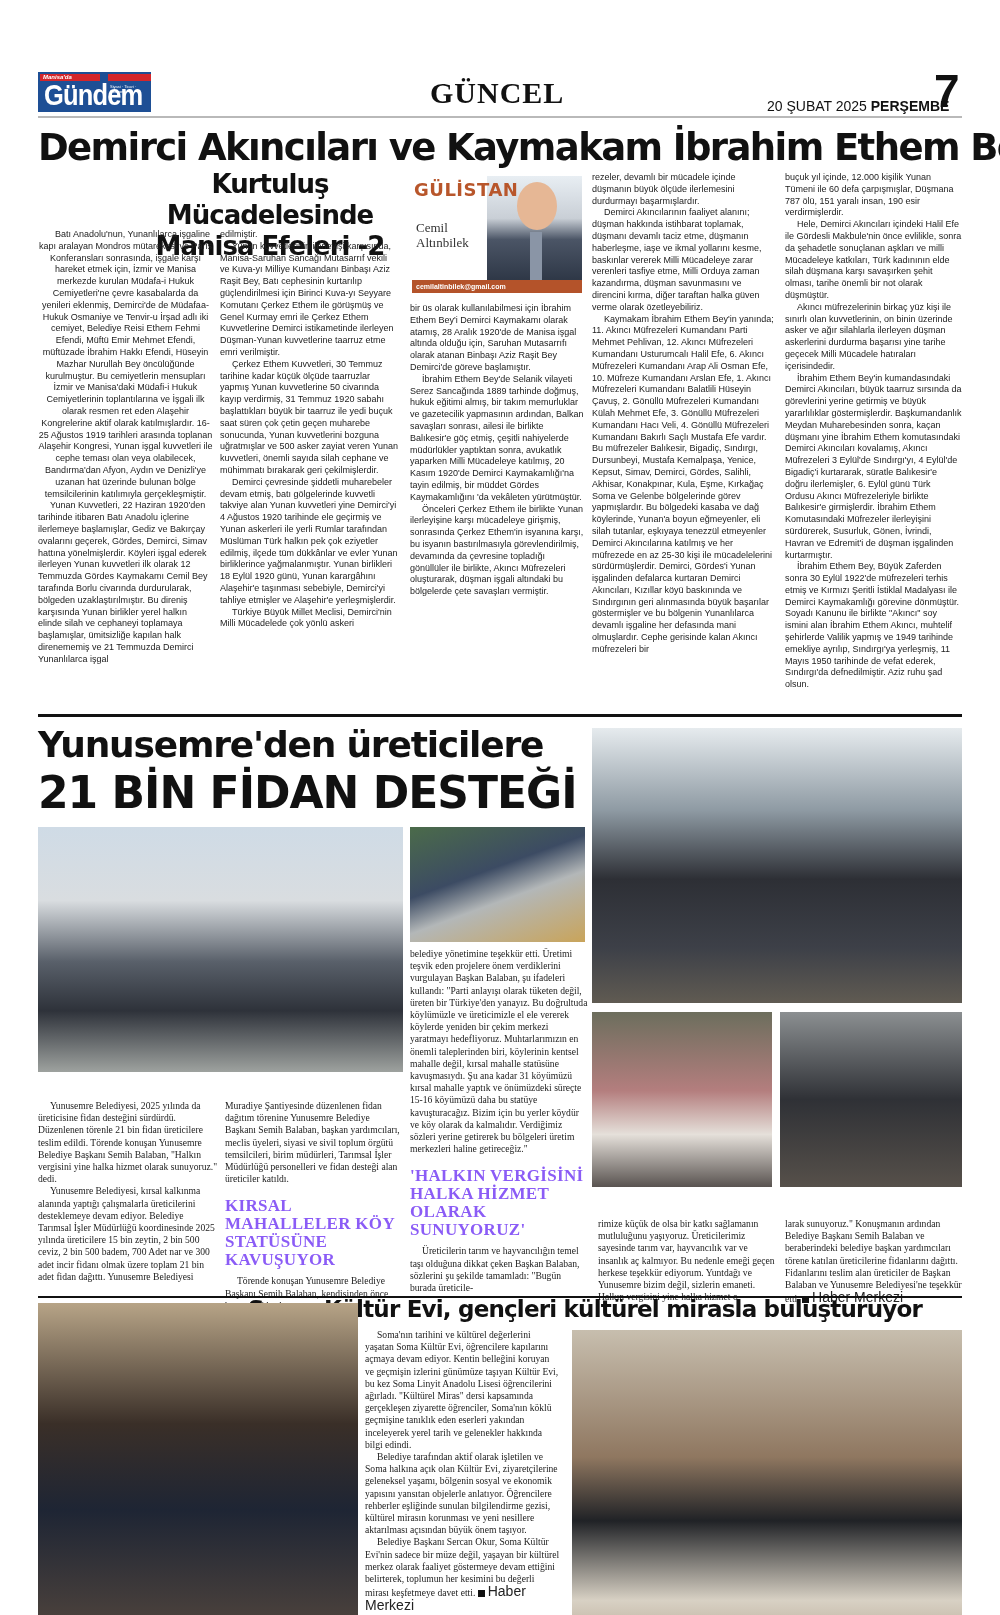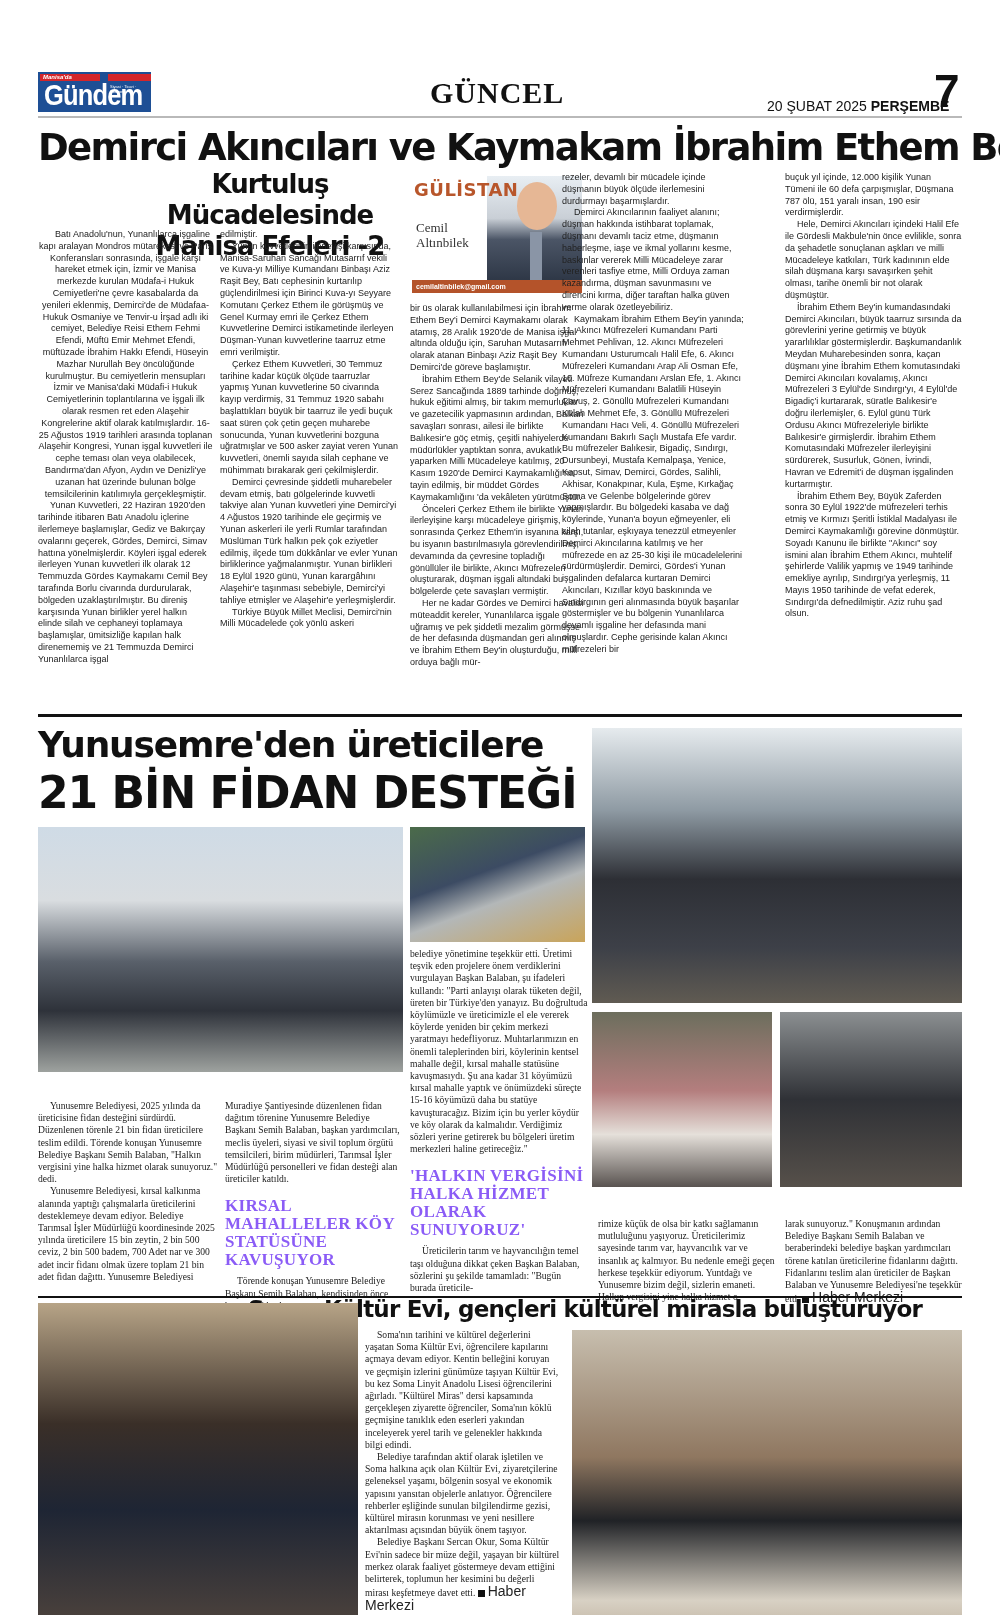--- a/index.html
+++ b/index.html
@@ -97,30 +97,30 @@
   <p style="text-indent:0">edilmiştir.</p>
   <p>Yunan kuvvetlerinin ilerleyişi karşısında, Manisa-Saruhan Sancağı Mutasarrıf vekili ve Kuva-yı Milliye Kumandanı Binbaşı Aziz Raşit Bey, Batı cephesinin kurtarılıp güçlendirilmesi için Birinci Kuva-yı Seyyare Komutanı Çerkez Ethem ile görüşmüş ve Genel Kurmay emri ile Çerkez Ethem Kuvvetlerine Demirci istikametinde ilerleyen Düşman-Yunan kuvvetlerine taarruz etme emri verilmiştir.</p>
   <p>Çerkez Ethem Kuvvetleri, 30 Temmuz tarihine kadar küçük ölçüde taarruzlar yapmış Yunan kuvvetlerine 50 civarında kayıp verdirmiş, 31 Temmuz 1920 sabahı başlattıkları büyük bir taarruz ile yedi buçuk saat süren çok çetin geçen muharebe sonucunda, Yunan kuvvetlerini bozguna uğratmışlar ve 500 asker zayiat veren Yunan kuvvetleri, önemli sayıda silah cephane ve mühimmatı bırakarak geri çekilmişlerdir.</p>
   <p>Demirci çevresinde şiddetli muharebeler devam etmiş, batı gölgelerinde kuvvetli takviye alan Yunan kuvvetleri yine Demirci'yi 4 Ağustos 1920 tarihinde ele geçirmiş ve Yunan askerleri ile yerli Rumlar tarafından Müslüman Türk halkın pek çok eziyetler edilmiş, ilçede tüm dükkânlar ve evler Yunan birliklerince yağmalanmıştır. Yunan birlikleri 18 Eylül 1920 günü, Yunan karargâhını Alaşehir'e taşınması sebebiyle, Demirci'yi tahliye etmişler ve Alaşehir'e yerleşmişlerdir.</p>
   <p>Türkiye Büyük Millet Meclisi, Demirci'nin Milli Mücadelede çok yönlü askeri</p>
 </div>
 <div class="abs col" style="left:410px;top:255px;width:175px;">
   <p style="text-indent:0">bir üs olarak kullanılabilmesi için İbrahim Ethem Bey'i Demirci Kaymakamı olarak atamış, 28 Aralık 1920'de de Manisa işgal altında olduğu için, Saruhan Mutasarrıfı olarak atanan Binbaşı Aziz Raşit Bey Demirci'de göreve başlamıştır.</p>
   <p>İbrahim Ethem Bey'de Selanik vilayeti Serez Sancağında 1889 tarhinde doğmuş, hukuk eğitimi almış, bir takım memurluklar ve gazetecilik yapmasının ardından, Balkan savaşları sonrası, ailesi ile birlikte Balıkesir'e göç etmiş, çeşitli nahiyelerde müdürlükler yaptıktan sonra, avukatlık yaparken Milli Mücadeleye katılmış, 20 Kasım 1920'de Demirci Kaymakamlığı'na tayin edilmiş, bir müddet Gördes Kaymakamlığını 'da vekâleten yürütmüştür.</p>
   <p>Önceleri Çerkez Ethem ile birlikte Yunan ilerleyişine karşı mücadeleye girişmiş, sonrasında Çerkez Ethem'in isyanına karşı, bu isyanın bastırılmasıyla görevlendirilmiş, devamında da çevresine topladığı gönüllüler ile birlikte, Akıncı Müfrezeleri oluşturarak, düşman işgali altındaki bu bölgelerde çete savaşları vermiştir.</p>
-  <p>Her ne kadar Gördes ve Demirci havalisi müteaddit kereler, Yunanlılarca işgale uğramış ve pek şiddetli mezalim görmüşse de her defasında düşmandan geri alınmış ve İbrahim Ethem Bey'in oluşturduğu, milli orduya bağlı mür-</p>
 </div>
-<div class="abs col" style="left:562px;top:124px;width:185px;">
+<div class="abs col" style="left:592px;top:124px;width:185px;">
   <p style="text-indent:0">rezeler, devamlı bir mücadele içinde düşmanın büyük ölçüde ilerlemesini durdurmayı başarmışlardır.</p>
   <p>Demirci Akıncılarının faaliyet alanını; düşman hakkında istihbarat toplamak, düşmanı devamlı taciz etme, düşmanın haberleşme, iaşe ve ikmal yollarını kesme, baskınlar vererek Milli Mücadeleye zarar verenleri tasfiye etme, Milli Orduya zaman kazandırma, düşman savunmasını ve direncini kırma, diğer taraftan halka güven verme olarak özetleyebiliriz.</p>
   <p>Kaymakam İbrahim Ethem Bey'in yanında; 11. Akıncı Müfrezeleri Kumandanı Parti Mehmet Pehlivan, 12. Akıncı Müfrezeleri Kumandanı Usturumcalı Halil Efe, 6. Akıncı Müfrezeleri Kumandanı Arap Ali Osman Efe, 10. Müfreze Kumandanı Arslan Efe, 1. Akıncı Müfrezeleri Kumandanı Balatlili Hüseyin Çavuş, 2. Gönüllü Müfrezeleri Kumandanı Külah Mehmet Efe, 3. Gönüllü Müfrezeleri Kumandanı Hacı Veli, 4. Gönüllü Müfrezeleri Kumandanı Bakırlı Saçlı Mustafa Efe vardır. Bu müfrezeler Balıkesir, Bigadiç, Sındırgı, Dursunbeyi, Mustafa Kemalpaşa, Yenice, Kepsut, Simav, Demirci, Gördes, Salihli, Akhisar, Konakpınar, Kula, Eşme, Kırkağaç Soma ve Gelenbe bölgelerinde görev yapmışlardır. Bu bölgedeki kasaba ve dağ köylerinde, Yunan'a boyun eğmeyenler, eli silah tutanlar, eşkıyaya tenezzül etmeyenler Demirci Akıncılarına katılmış ve her müfrezede en az 25-30 kişi ile mücadelelerini sürdürmüşlerdir. Demirci, Gördes'i Yunan işgalinden defalarca kurtaran Demirci Akıncıları, Kızıllar köyü baskınında ve Sındırgının geri alınmasında büyük başarılar göstermişler ve bu bölgenin Yunanlılarca devamlı işgaline her defasında mani olmuşlardır. Cephe gerisinde kalan Akıncı müfrezeleri bir</p>
 </div>
 <div class="abs col" style="left:785px;top:124px;width:177px;">
   <p style="text-indent:0">buçuk yıl içinde, 12.000 kişilik Yunan Tümeni ile 60 defa çarpışmışlar, Düşmana 787 ölü, 151 yaralı insan, 190 esir verdirmişlerdir.</p>
   <p>Hele, Demirci Akıncıları içindeki Halil Efe ile Gördesli Makbule'nin önce evlilikle, sonra da şehadetle sonuçlanan aşkları ve milli Mücadeleye katkıları, Türk kadınının elde silah düşmana karşı savaşırken şehit olması, tarihe önemli bir not olarak düşmüştür.</p>
+  <p>Akıncı müfrezelerinin birkaç yüz kişi ile sınırlı olan kuvvetlerinin, on binin üzerinde asker ve ağır silahlarla ilerleyen düşman askerlerini durdurma başarısı yine tarihe geçecek Milli Mücadele hatıraları içerisindedir.</p>
   <p>İbrahim Ethem Bey'in kumandasındaki Demirci Akıncıları, büyük taarruz sırsında da görevlerini yerine getirmiş ve büyük yararlılıklar göstermişlerdir. Başkumandanlık Meydan Muharebesinden sonra, kaçan düşmanı yine İbrahim Ethem komutasındaki Demirci Akıncıları kovalamış, Akıncı Müfrezeleri 3 Eylül'de Sındırgı'yı, 4 Eylül'de Bigadiç'i kurtararak, süratle Balıkesir'e doğru ilerlemişler, 6. Eylül günü Türk Ordusu Akıncı Müfrezeleriyle birlikte Balıkesir'e girmişlerdir. İbrahim Ethem Komutasındaki Müfrezeler ilerleyişini sürdürerek, Susurluk, Gönen, İvrindi, Havran ve Edremit'i de düşman işgalinden kurtarmıştır.</p>
   <p>İbrahim Ethem Bey, Büyük Zaferden sonra 30 Eylül 1922'de müfrezeleri terhis etmiş ve Kırmızı Şeritli İstiklal Madalyası ile Demirci Kaymakamlığı görevine dönmüştür. Soyadı Kanunu ile birlikte "Akıncı" soy ismini alan İbrahim Ethem Akıncı, muhtelif şehirlerde Valilik yapmış ve 1949 tarihinde emekliye ayrılıp, Sındırgı'ya yerleşmiş, 11 Mayıs 1950 tarihinde de vefat ederek, Sındırgı'da defnedilmiştir. Aziz ruhu şad olsun.</p>
 </div>
 
 <div class="abs rule-thick" style="left:38px;top:666px;width:924px;"></div>
 
 <div class="abs head3">Yunusemre'den üreticilere</div>
 <div class="abs head4">21 BİN FİDAN DESTEĞİ</div>
 
 <div class="abs photo-box ph-a" style="left:38px;top:779px;width:365px;height:245px;"></div>

